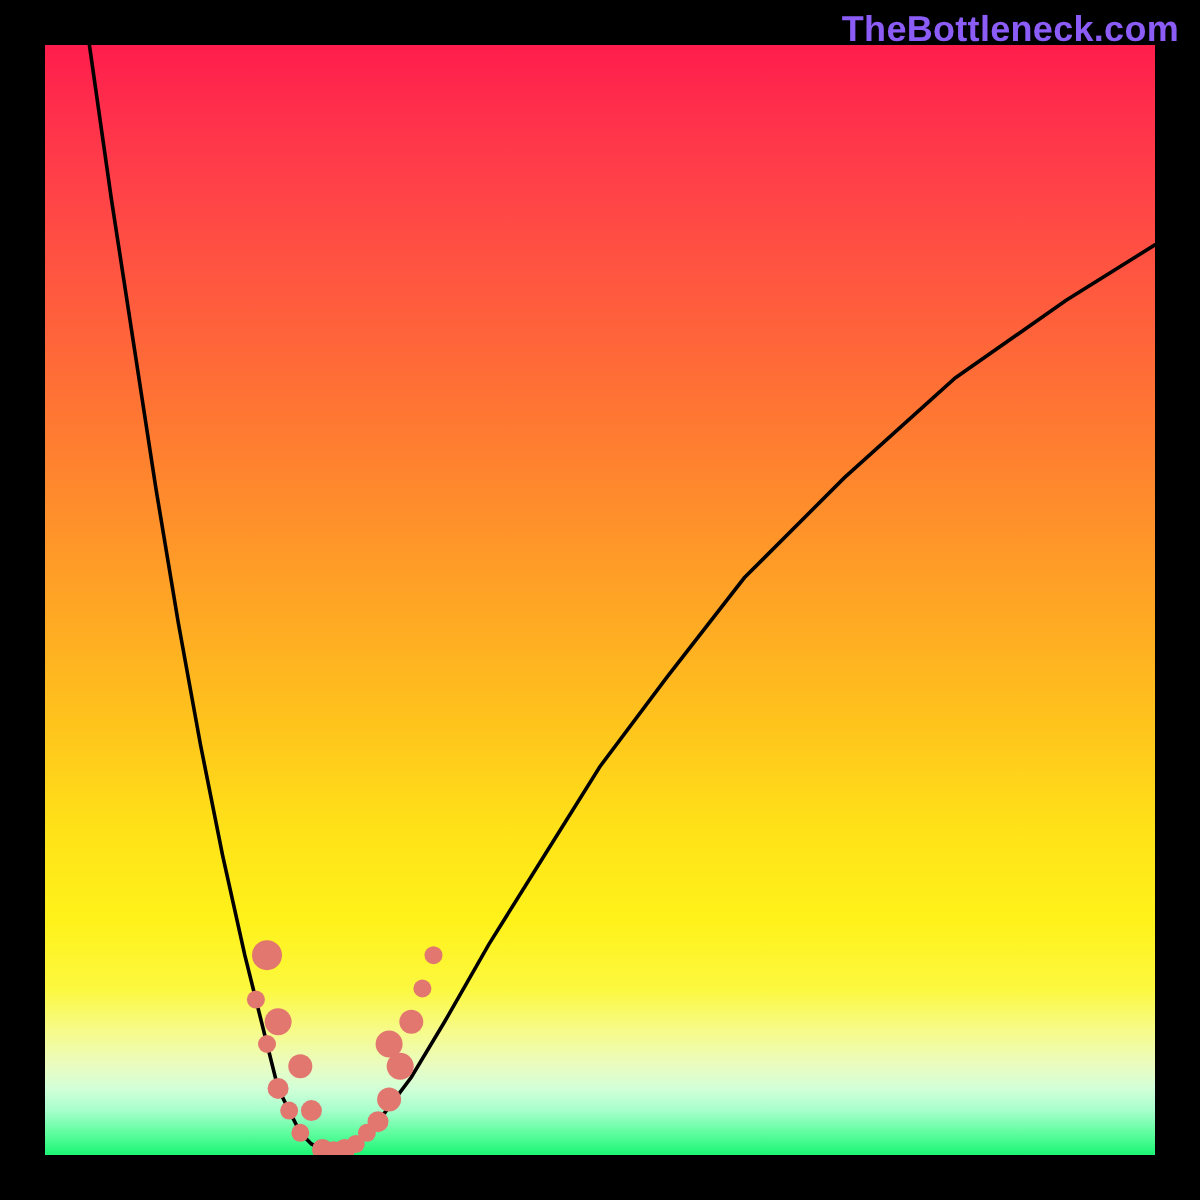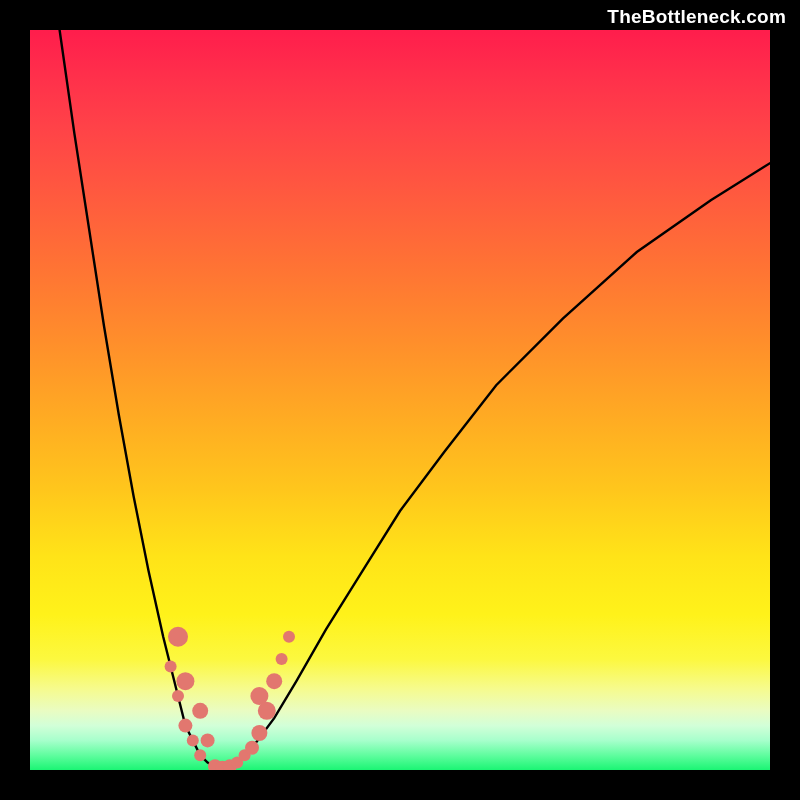--- a/index.html
+++ b/index.html
@@ -3,23 +3,23 @@
 <meta charset="utf-8">
 <style>
   * { margin: 0; padding: 0; box-sizing: border-box; }
   html, body { width: 800px; height: 800px; overflow: hidden; background: #000; }
   .page { position: relative; width: 800px; height: 800px; background: #000; }
   .watermark {
     position: absolute;
     top: 6px;
     right: 14px;
     font-family: Arial, Helvetica, sans-serif;
-    font-size: 19px;
+    font-size: 24px;
     font-weight: 600;
-    color: #ffffff;
+    color: #8b5cf6;
     letter-spacing: 0.2px;
   }
   .plot {
     position: absolute;
     left: 30px;
     top: 30px;
     width: 740px;
     height: 740px;
     background: linear-gradient(to bottom,
       #ff1d4c 0%,

